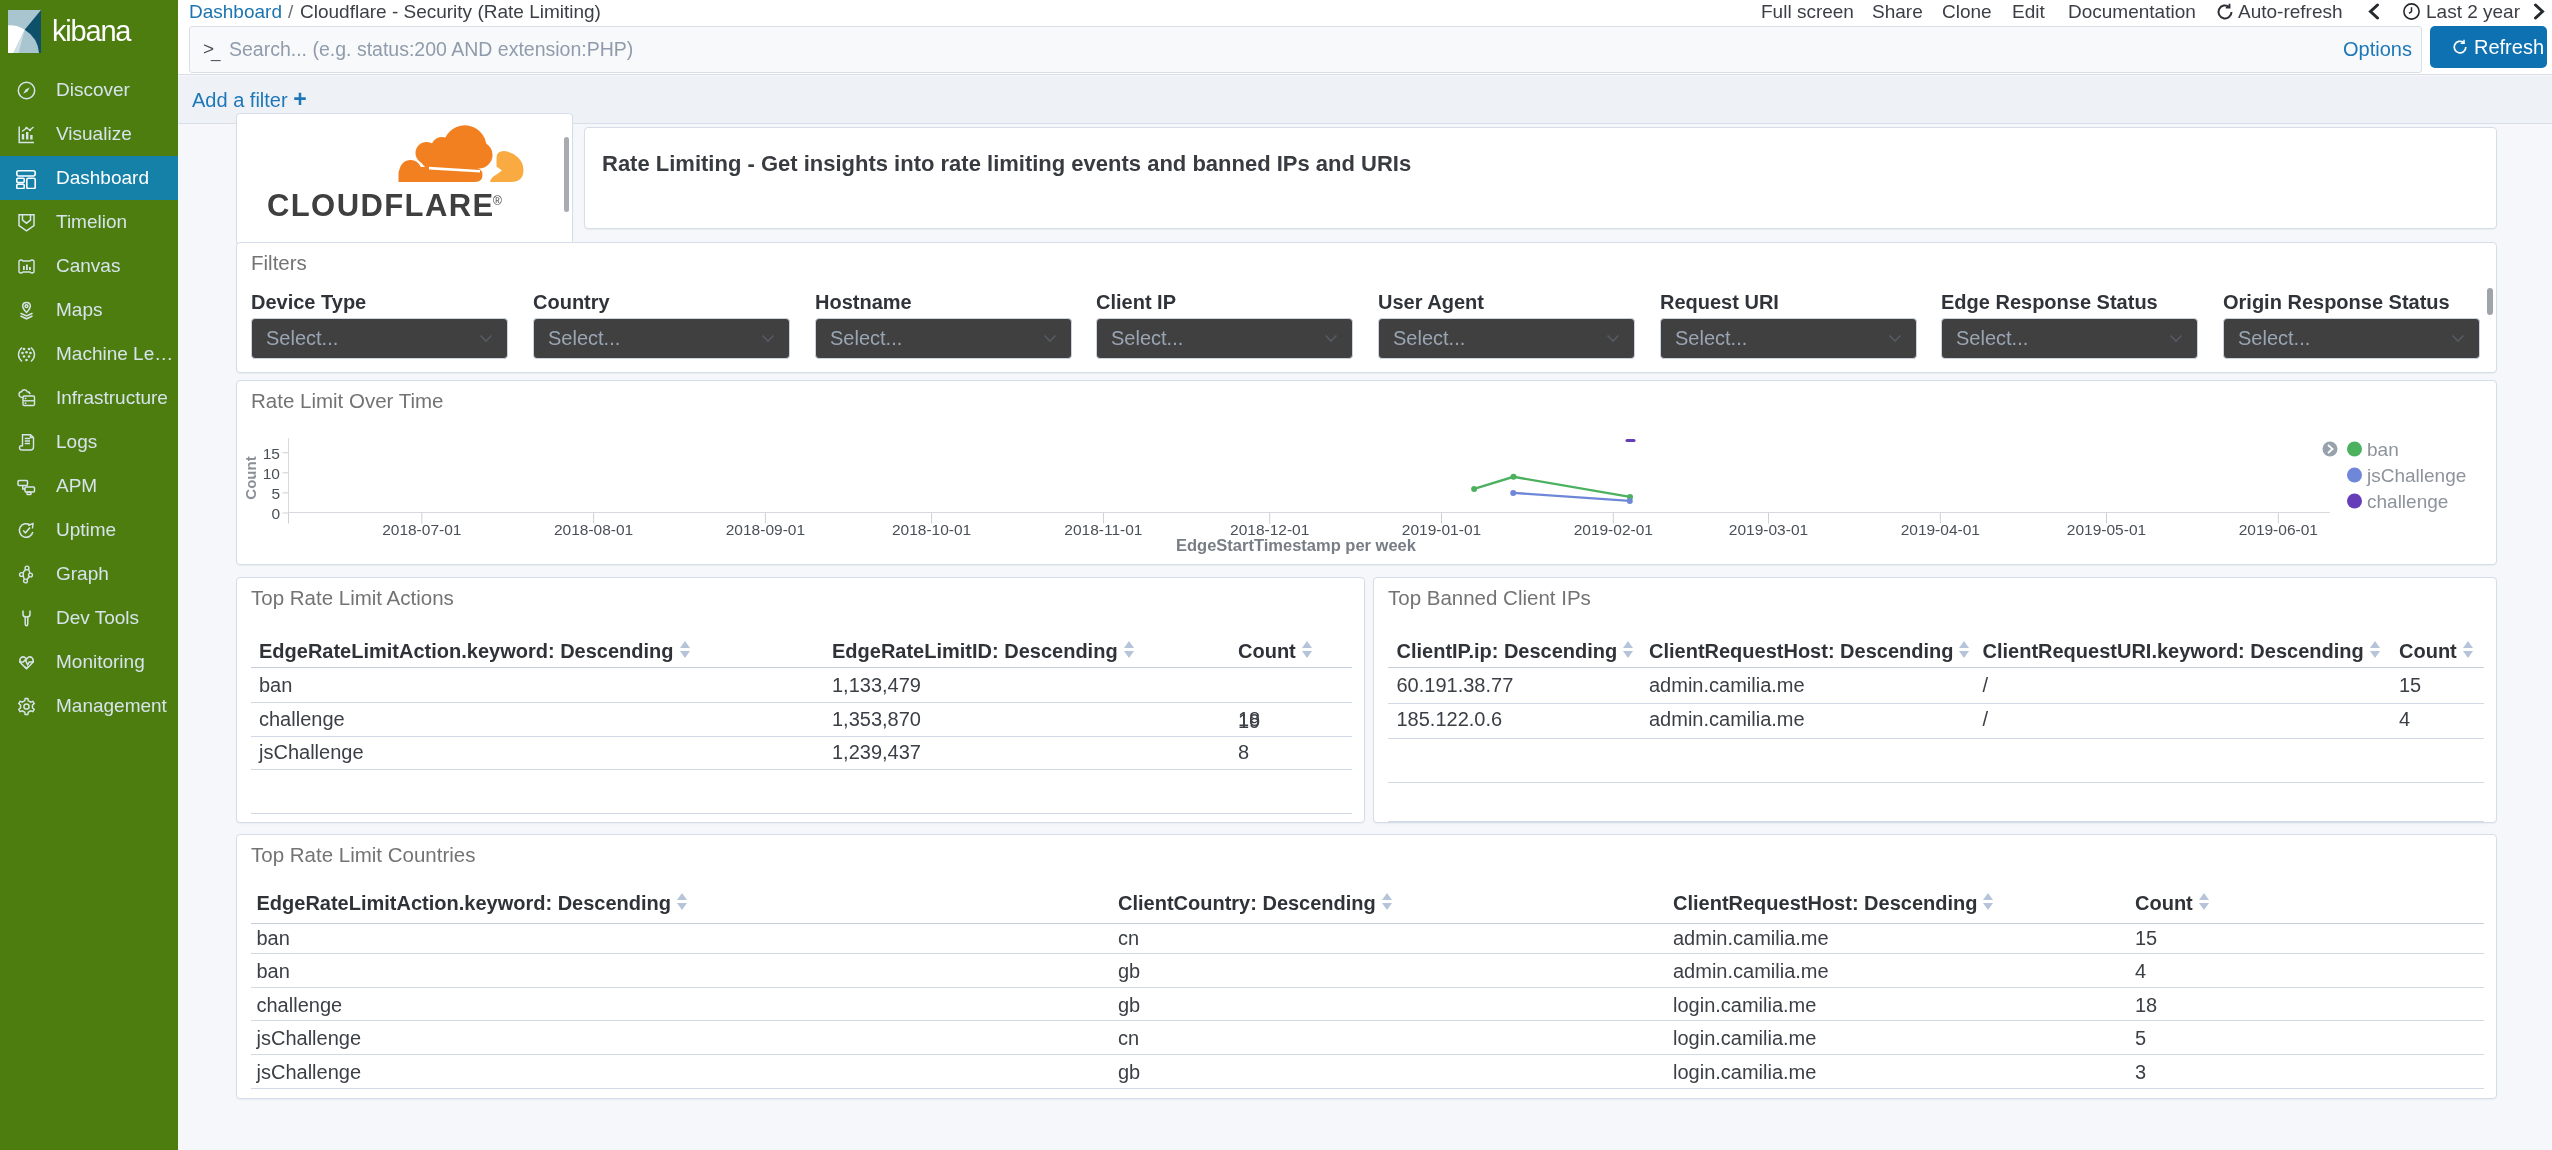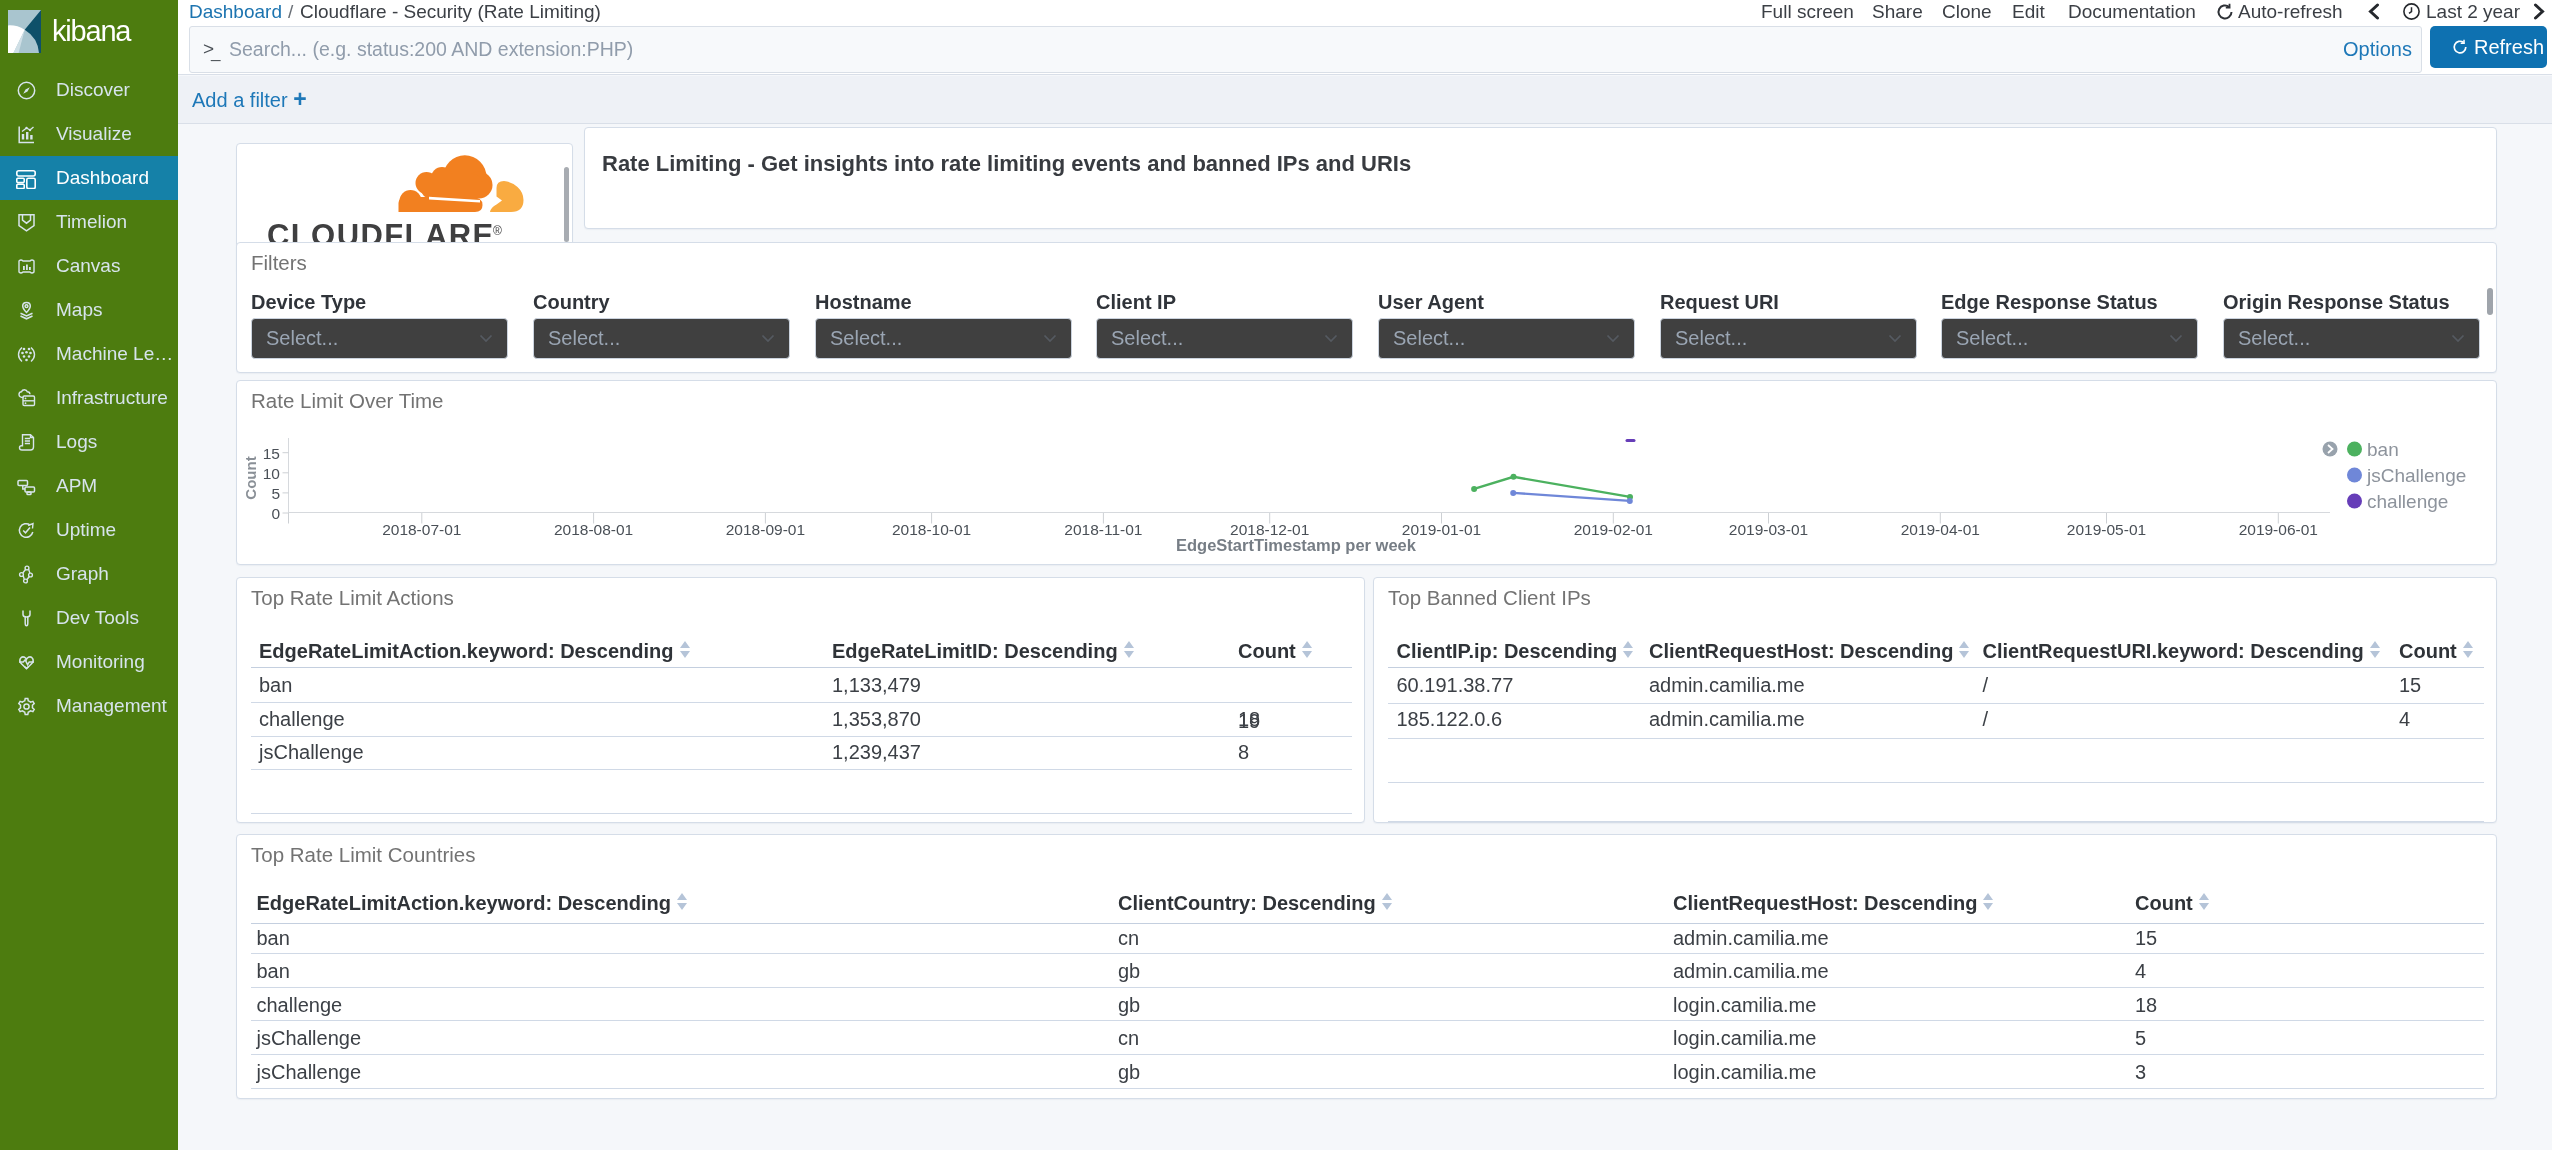--- a/index.html
+++ b/index.html
@@ -220,21 +220,21 @@
         <path d="M13.8 8 A5.8 5.8 0 1 1 11.6 3.5"></path>
         <path d="M12 0.8 L12.1 4.2 L8.7 4.3" stroke-width="1.5"></path>
       </svg>
       <span style="position:absolute;left:44px;top:0;">Refresh</span>
     </div>
 </div>
 <div id="filterbar">
 <span class="abs" style="left:14px;top:0;line-height:47px;font-size:20px;color:#1e78b8;">Add a filter <b style="font-size:23px;font-weight:700;">+</b></span>
 </div>
 <div id="content">
-<div class="panel" style="left:236px;top:143px;width:337px;height:132px;overflow:hidden;">
+<div class="panel" style="left:236px;top:113px;width:337px;height:132px;overflow:hidden;">
 <svg class="abs" style="left:154px;top:3px;" width="150" height="80" viewBox="0 0 150 80">
 <g fill="#f28020">
 <circle cx="73.8" cy="30" r="21.7"></circle>
 <circle cx="88" cy="38" r="13.5"></circle>
 <circle cx="35.5" cy="36" r="11"></circle>
 <circle cx="51" cy="31" r="11"></circle>
 <rect x="30" y="27" width="61.5" height="25" rx="10"></rect>
 <circle cx="19.5" cy="54" r="11"></circle>
 <path d="M7.5,65 L7.5,56 Q7.5,50 16,50 L80,50 Q91.5,50 91.5,58 Q91.5,65 84,65 Z"></path>
 </g>

